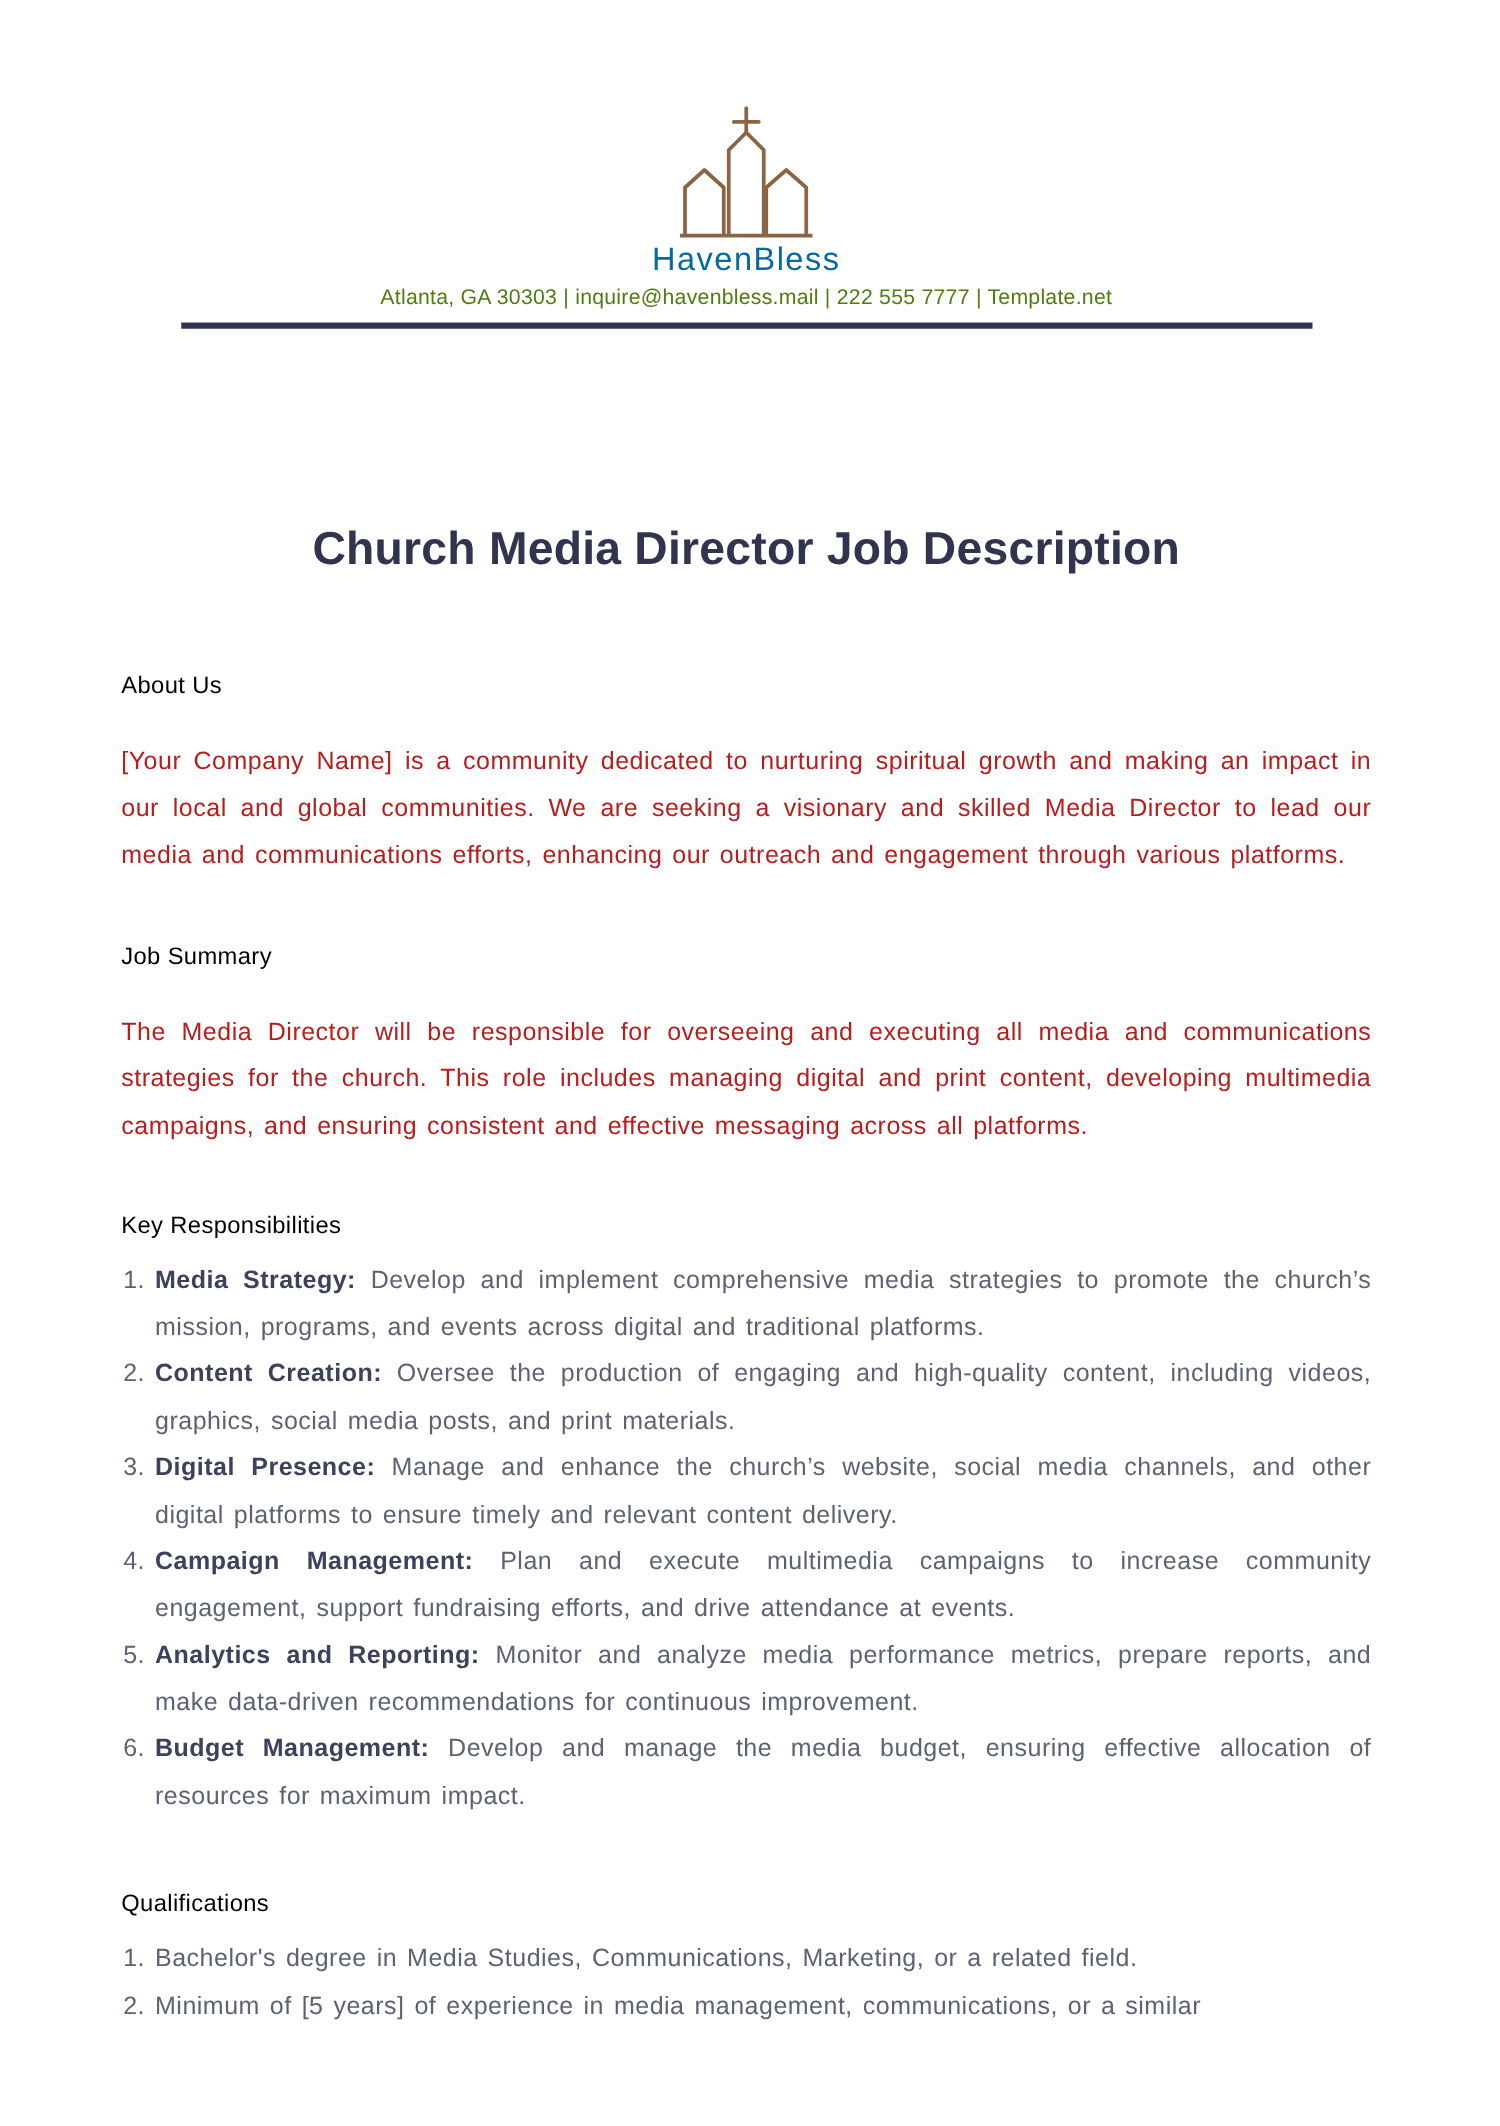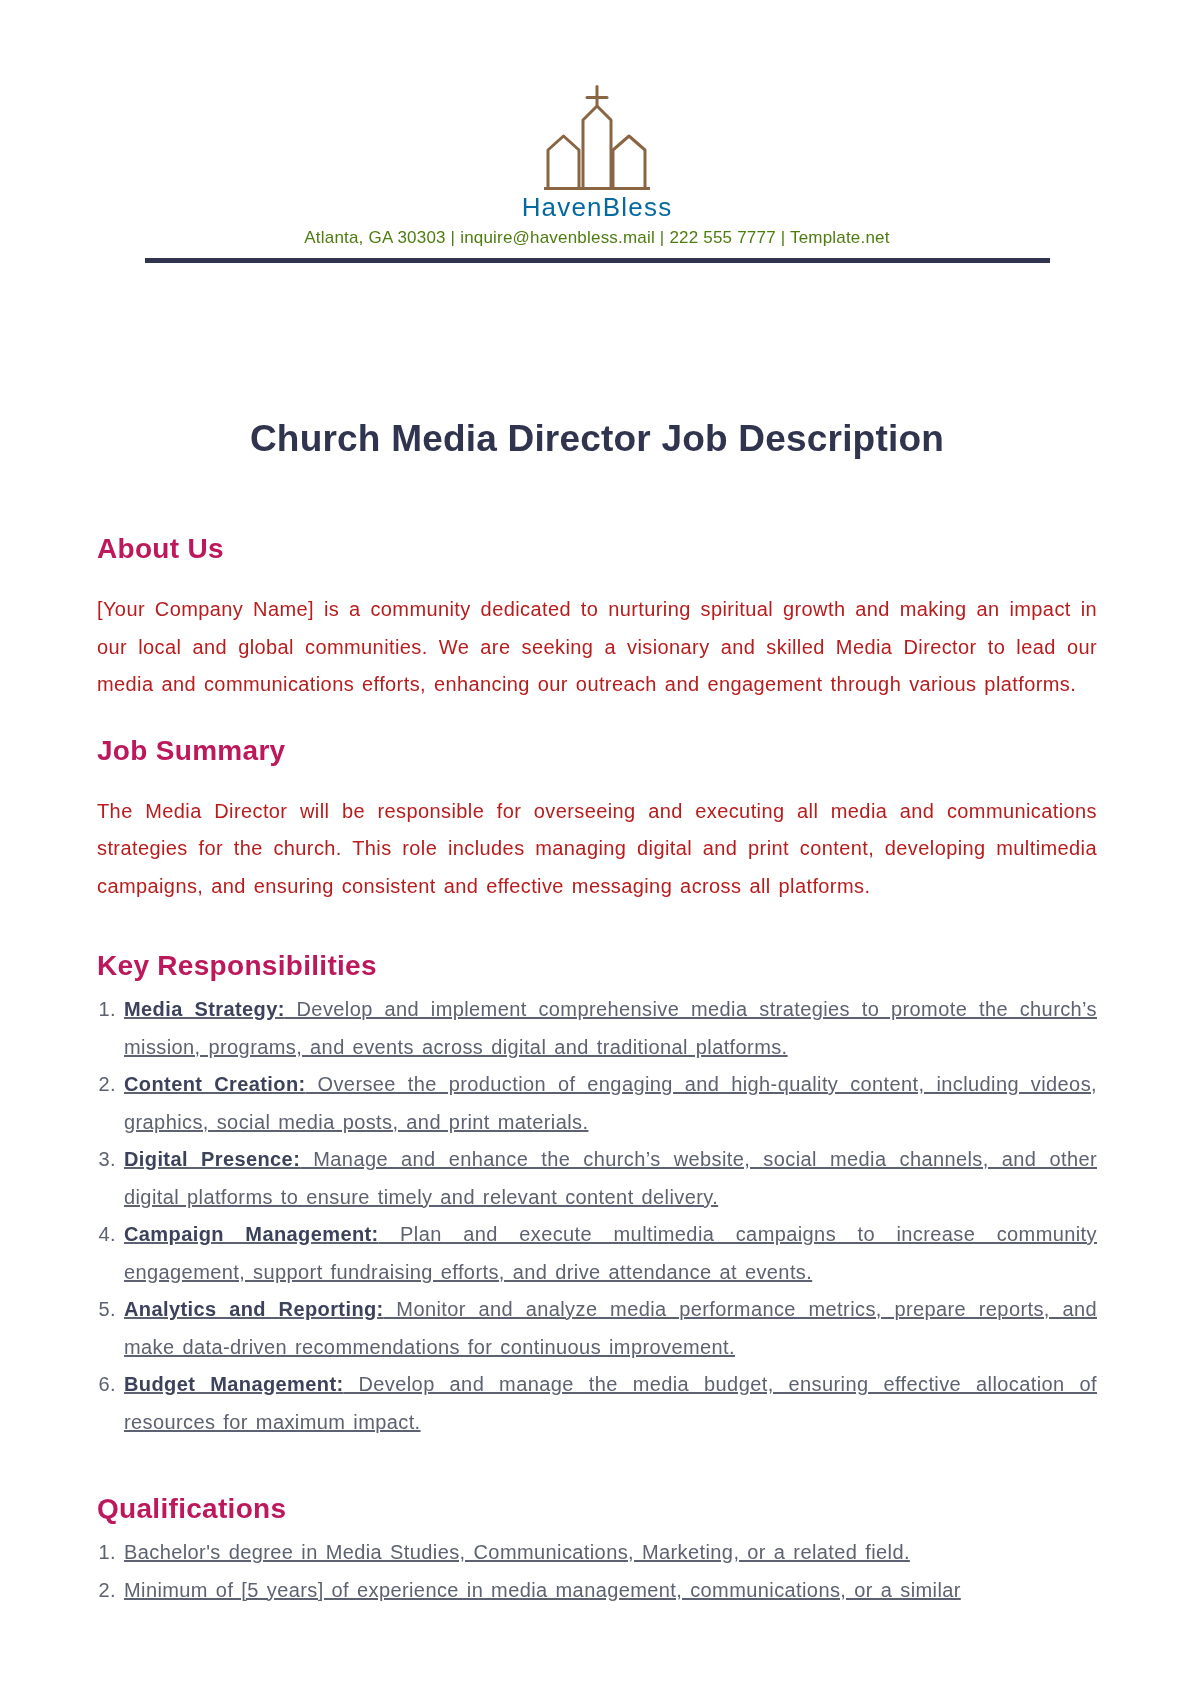--- a/index.html
+++ b/index.html
@@ -24,37 +24,37 @@
   .divider-rule { width: 905px; height: 5px; margin: 9px auto 0; background: #30344f; }
 
   
   .doc-title {
     margin: 152px 0 0 0; text-align: center;
     font-size: 37px; line-height: 48px; font-weight: 700;
     color: #30344f; letter-spacing: 0.2px;
   }
 
   
-  .section { margin-top: 30px; }
+  .section { margin-top: 45px; }
   .section.sec-about { margin-top: 69px; }
   .section.sec-resp  { margin-top: 44px; }
   .section.sec-qual  { margin-top: 51px; }
   .section-heading {
-    margin: 0; font-size: 28px; line-height: 34px; font-weight: 700;
-    color: #be185d; letter-spacing: 0.3px;
+    margin: 0; font-size: 19px; line-height: 34px; font-weight: 400;
+    color: #000000; letter-spacing: 0.3px;
   }
   .section-text {
     margin: 25px 0 0 0;
     font-size: 20px; line-height: 37.5px; color: #b91c1c;
     text-align: justify; letter-spacing: 0.4px; word-spacing: 2px;
   }
   ol.numbered-list {
     margin: 8px 0 0 0; padding-left: 27px;
     font-size: 20px; line-height: 37.5px; color: #5d6272;
-    text-align: justify; letter-spacing: 0.4px; word-spacing: 2px; text-decoration: underline;
+    text-align: justify; letter-spacing: 0.4px; word-spacing: 2px;
   }
   ol.numbered-list li { padding-left: 0; }
   .li-label { font-weight: 700; color: #3c415c; }
 </style>
 </head>
 <body>
 
 <div class="page">
 
   <header class="letterhead">

